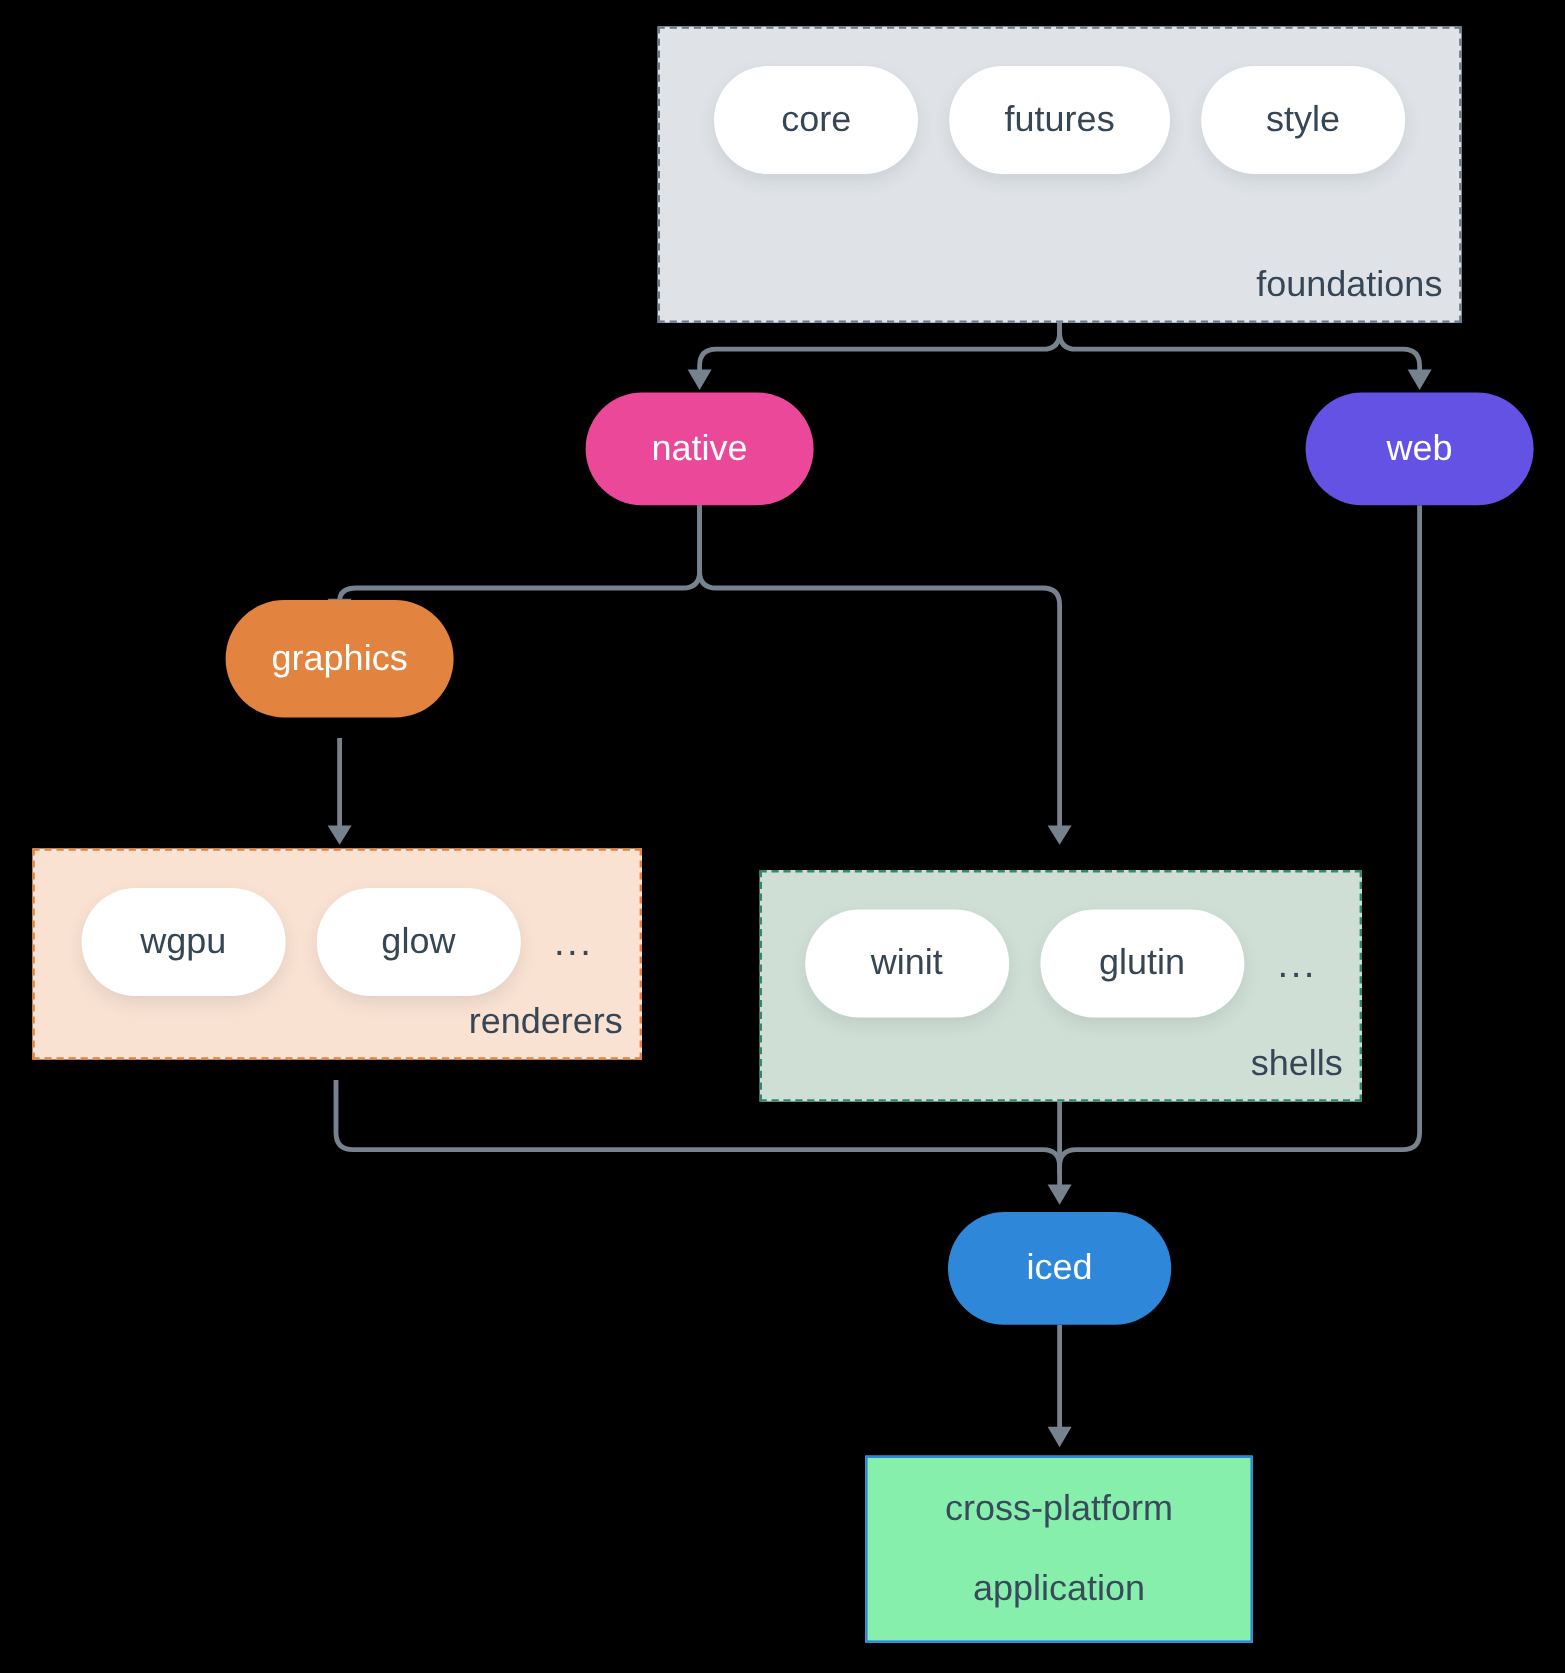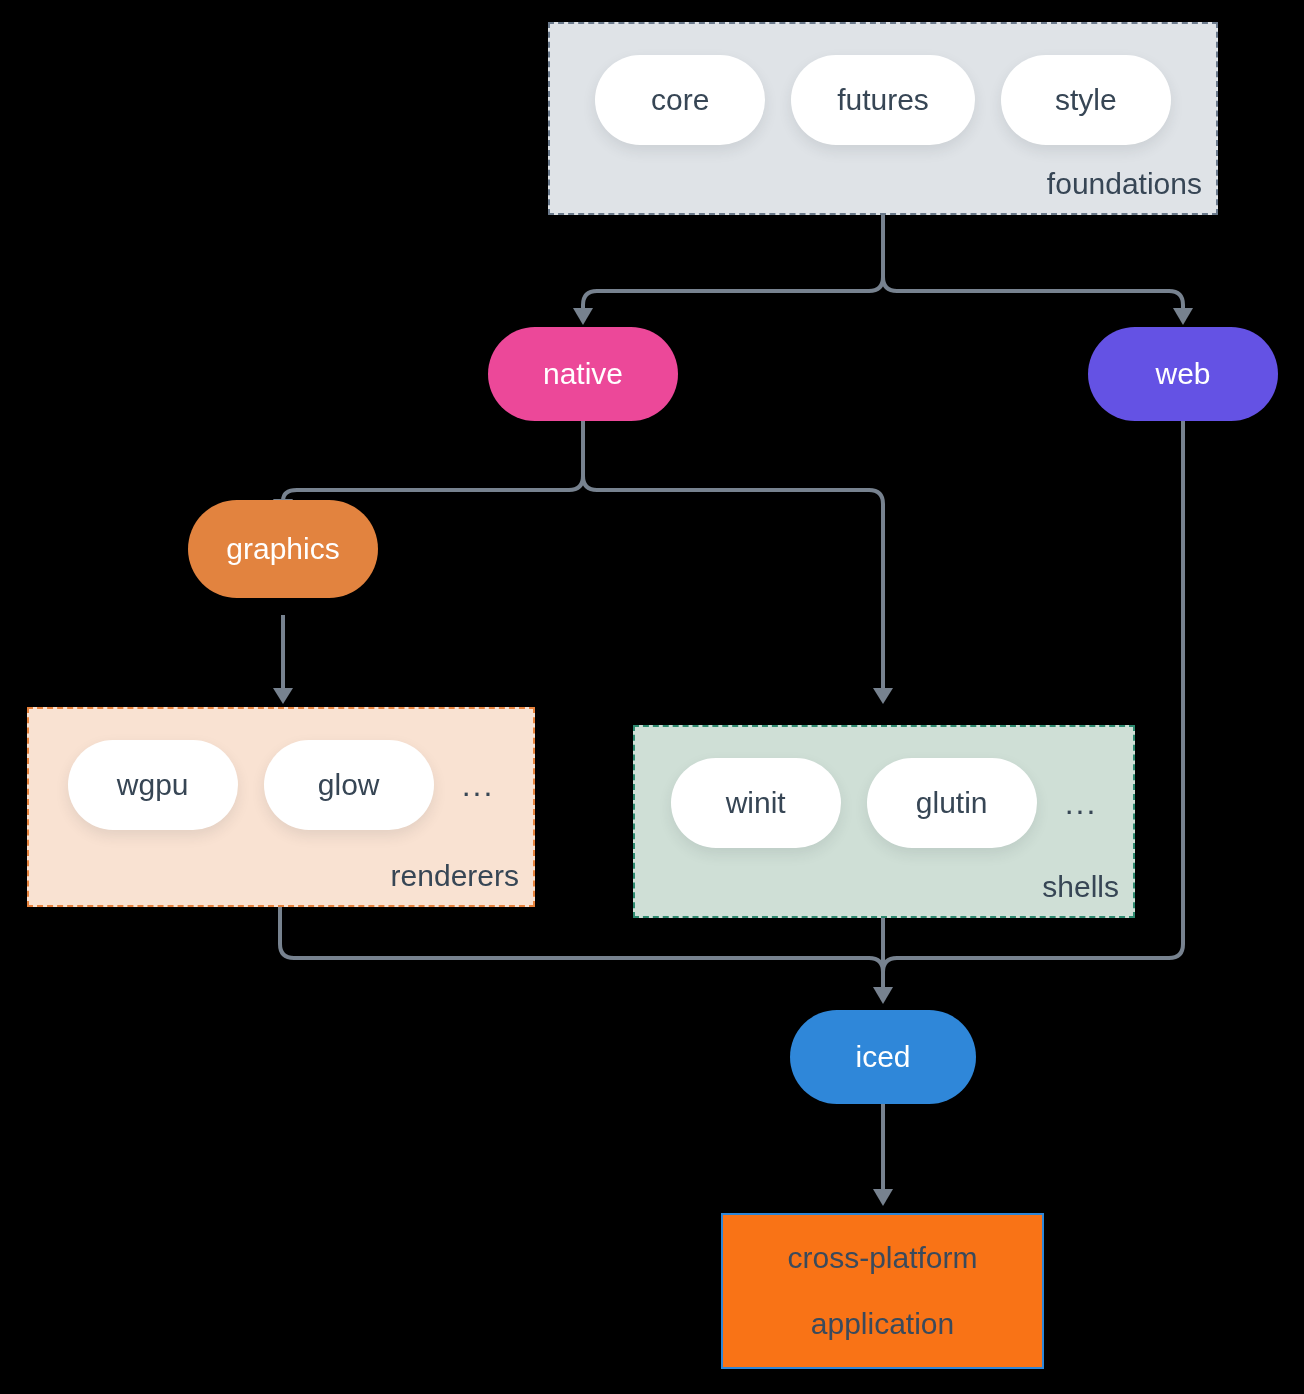--- a/index.html
+++ b/index.html
@@ -8,23 +8,23 @@
     font-family:"Liberation Sans", sans-serif;overflow:hidden;
   }
   svg.edges{position:absolute;left:0;top:0;width:1304px;height:1394px;}
   .edge{stroke:#77828f;stroke-width:4;fill:none;stroke-linejoin:round;}
   .arrowhead{fill:#77828f;stroke:none;}
 
   .group{position:absolute;border:2px dashed;box-sizing:border-box;}
   .group-label{
     position:absolute;right:14px;bottom:12px;font-size:30px;color:#374655;
   }
-  #foundations{left:548px;top:22px;width:670px;height:193px;
+  #foundations{left:548px;top:22px;width:670px;height:247px;
     background:#dfe3e7;border-color:#6b7a8c;}
-  #renderers{left:27px;top:707px;width:508px;height:200px;
+  #renderers{left:27px;top:707px;width:508px;height:176px;
     background:#f9e2d2;border-color:#e8833d;}
   #shells{left:633px;top:725px;width:502px;height:193px;
     background:#cfdfd6;border-color:#2e8a70;}
 
   .group-row{
     position:absolute;left:0;top:31px;width:100%;display:flex;
     justify-content:center;align-items:center;gap:26px;
   }
   .pill{
     display:flex;align-items:center;justify-content:center;
@@ -40,21 +40,21 @@
     position:absolute;display:flex;align-items:center;justify-content:center;
     height:94px;width:190px;border-radius:47px;color:#ffffff;font-size:30px;
   }
   #native{left:488px;top:327px;background:#ec4899;}
   #web{left:1088px;top:327px;background:#6452e4;}
   #graphics{left:188px;top:500px;background:#e2833f;height:98px;border-radius:49px;}
   #iced{left:790px;top:1010px;background:#2f87d9;width:186px;}
 
   #app-box{
     position:absolute;left:721px;top:1213px;width:323px;height:156px;
-    background:#f97316;border:2px solid #2e86d8;box-sizing:border-box;
+    background:#86efac;border:2px solid #2e86d8;box-sizing:border-box;
     display:flex;flex-direction:column;align-items:center;justify-content:center;
     color:#3a4a5c;font-size:30px;line-height:1.55;gap:20px;
   }
 </style>
 </head>
 <body>
 
 <div class="canvas">
 
   <svg class="edges" viewBox="0 0 1304 1394">

